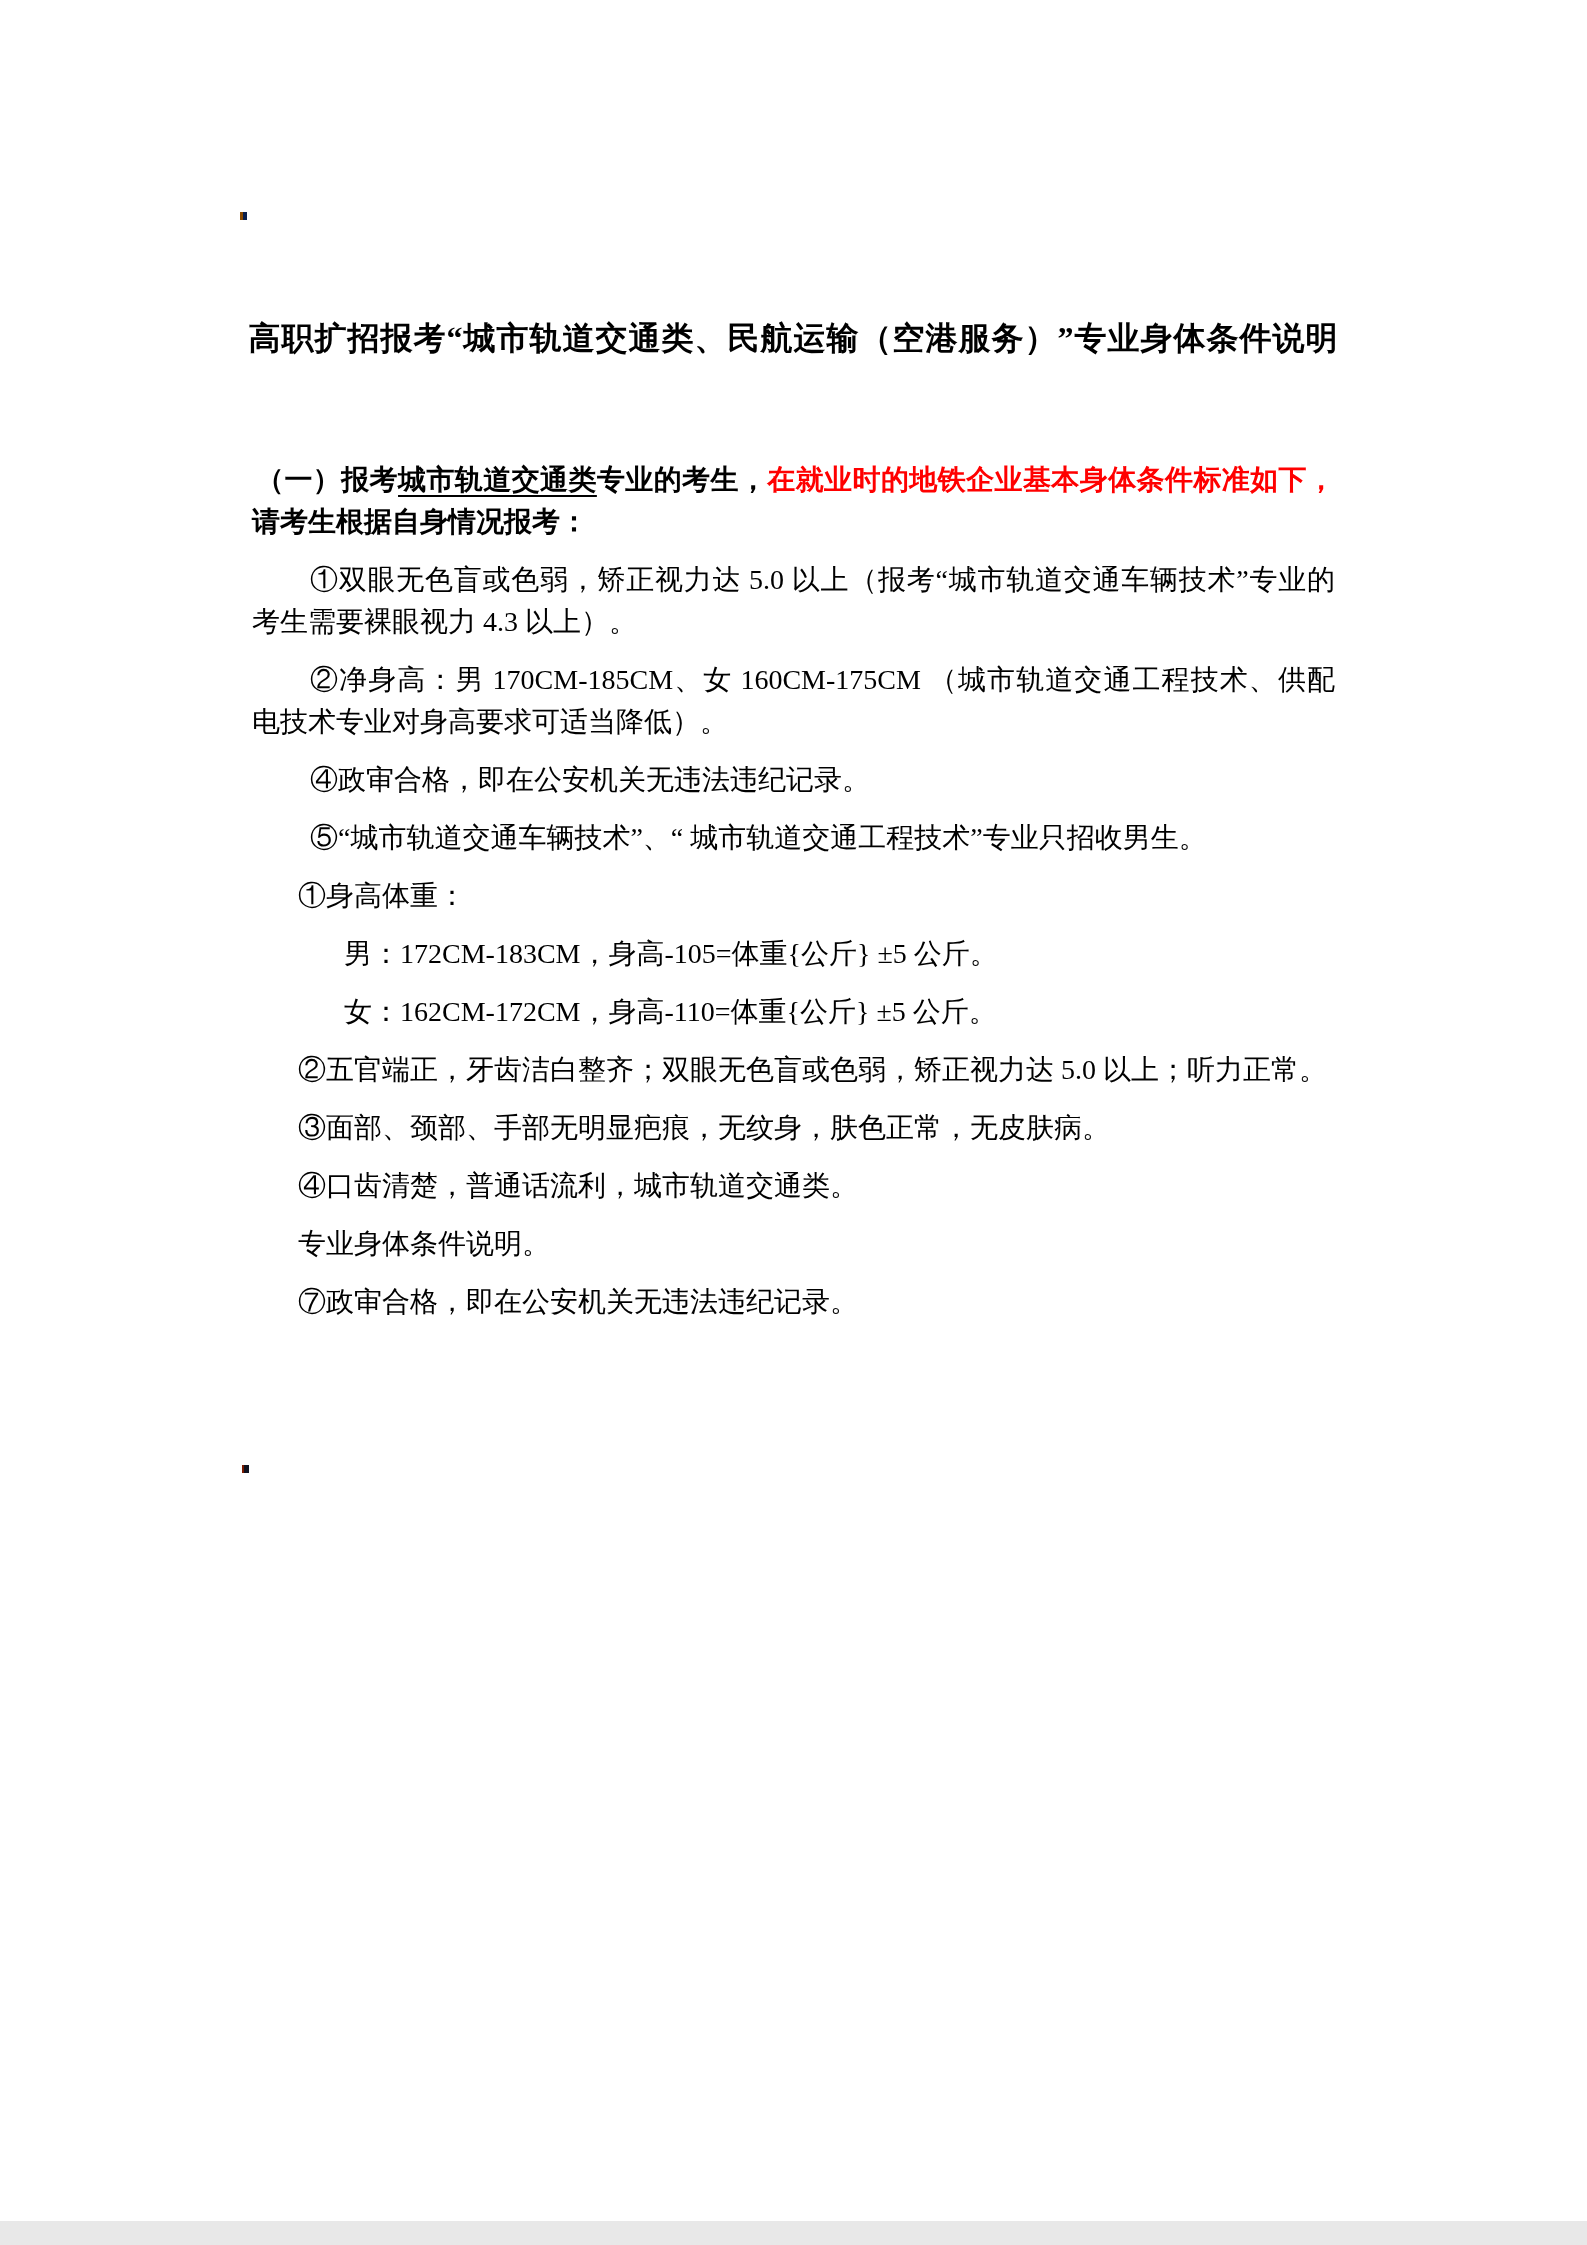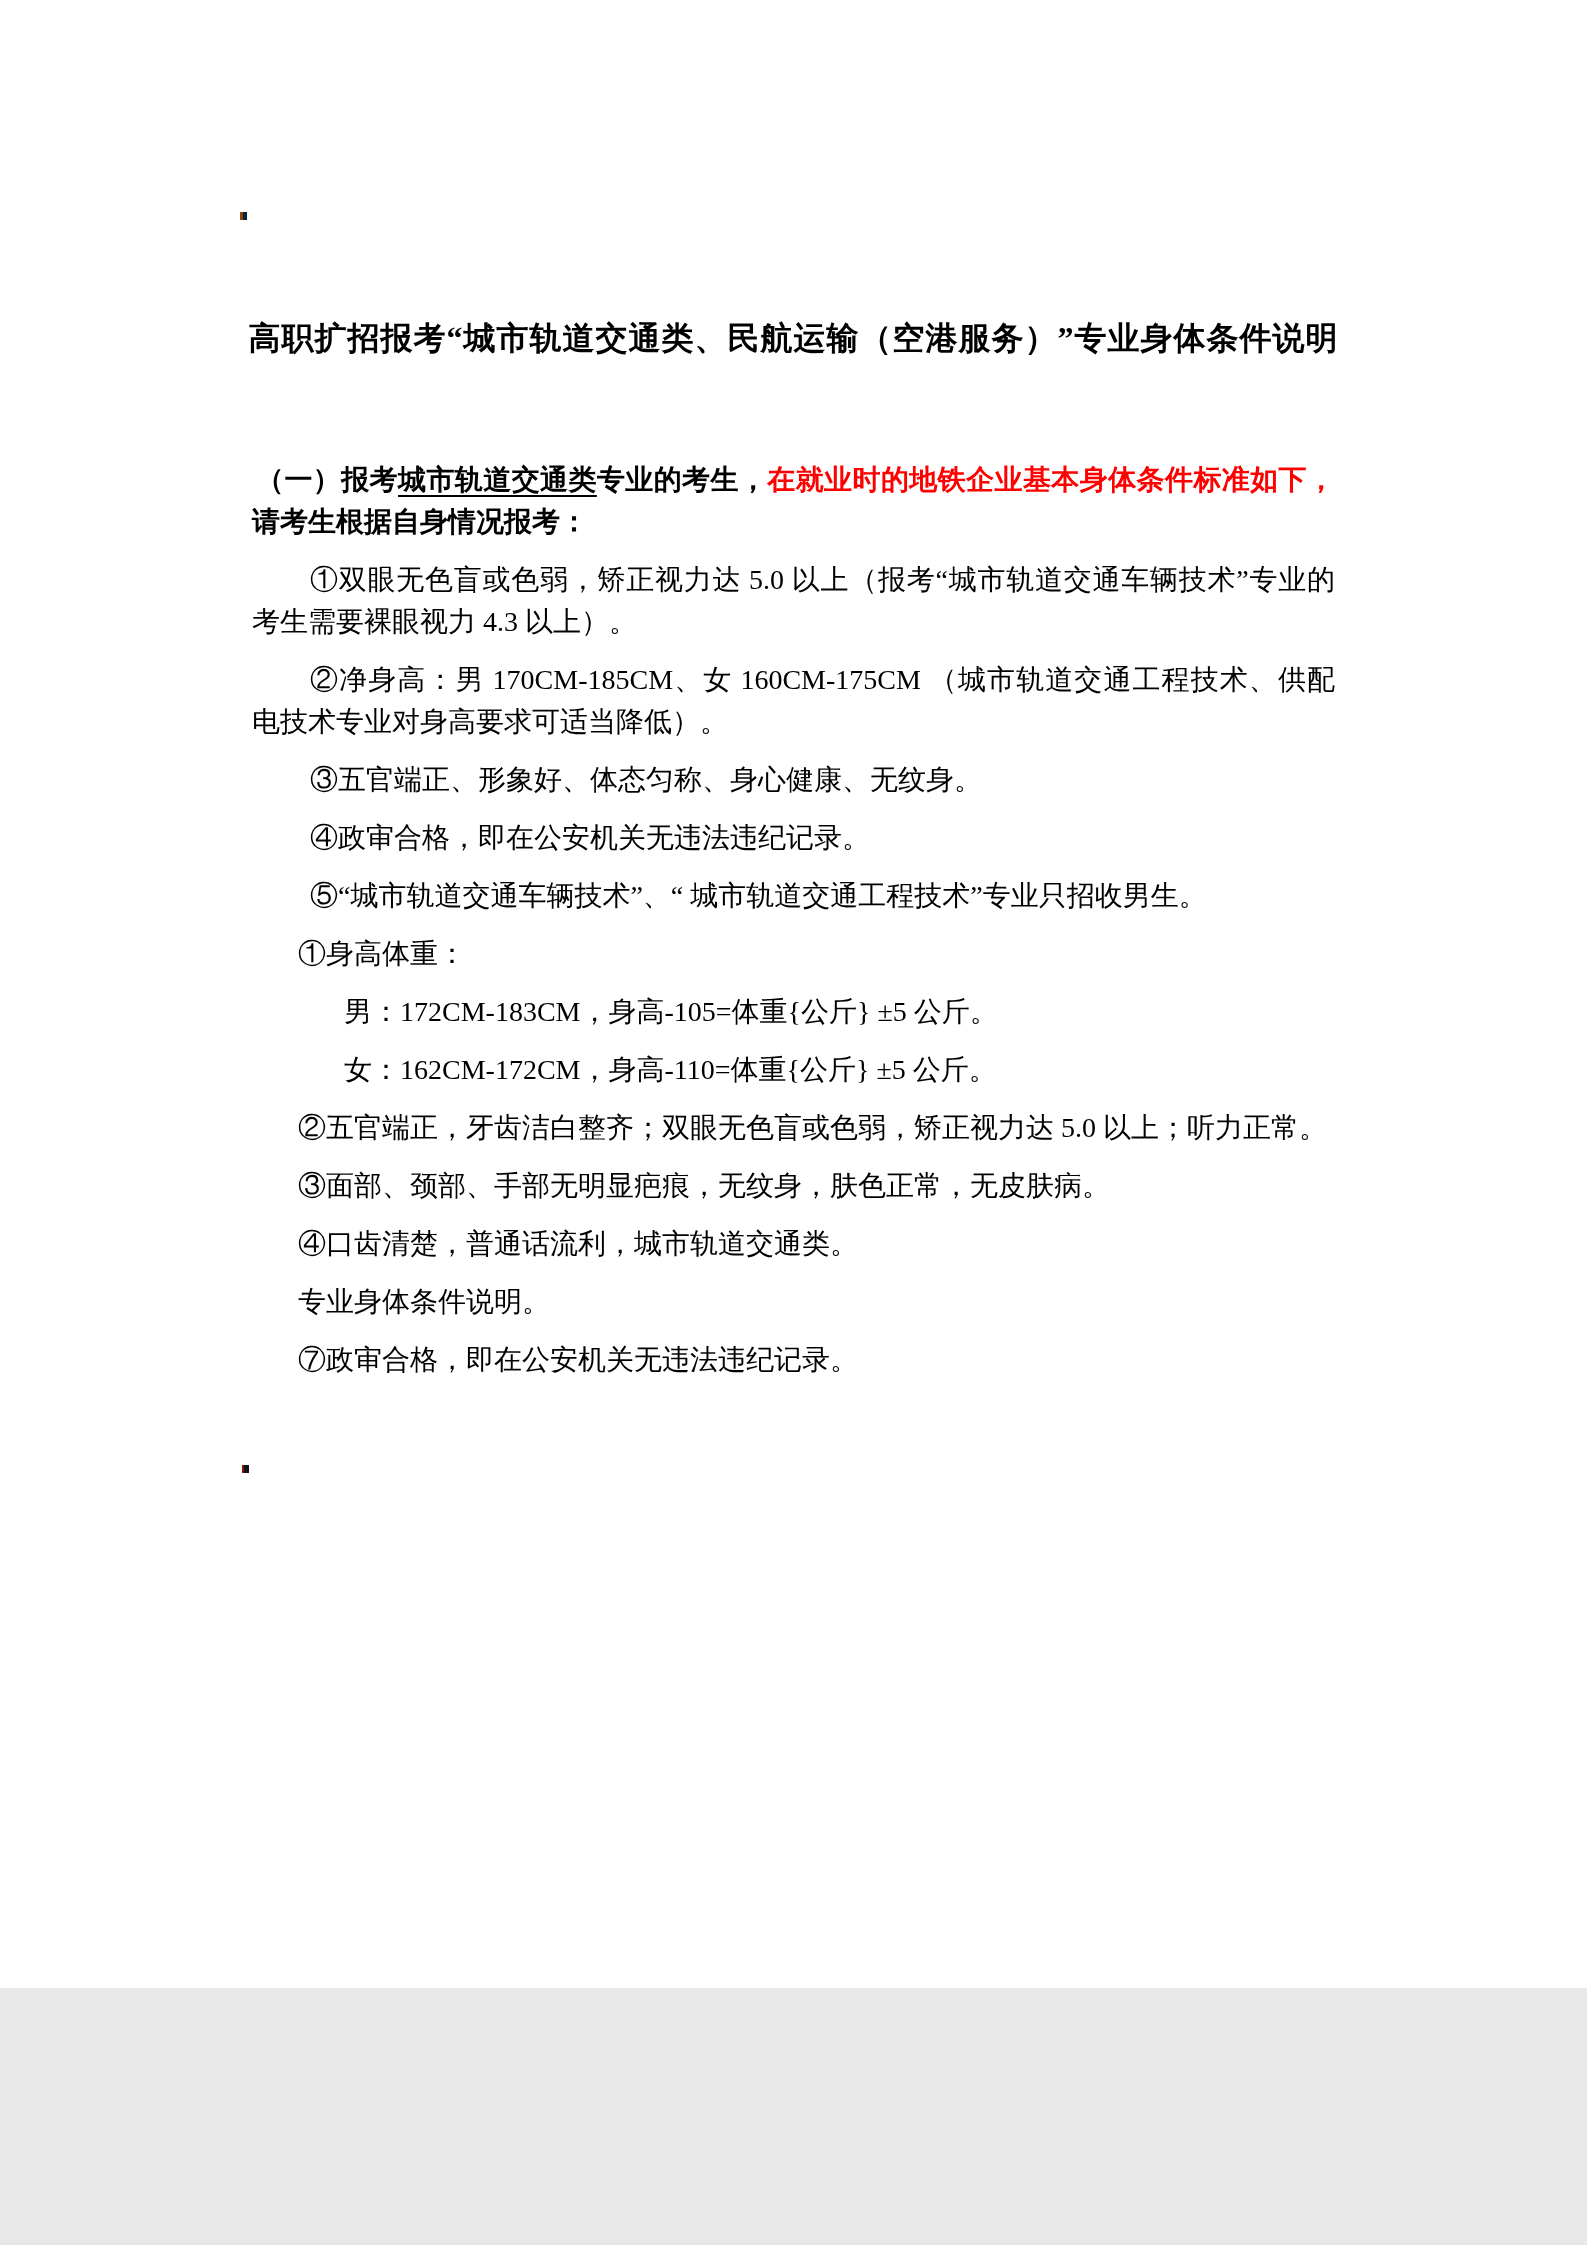--- a/index.html
+++ b/index.html
@@ -1,19 +1,19 @@
 <!DOCTYPE html>
 <html><head>
 <meta charset="utf-8">
 <style>
   html,body{margin:0;padding:0;}
   body{background:#e8e8e8;}
   .page{
     position:relative;
-    width:1587px;height:1988px;
+    width:1587px;height:2221px;
     background:#ffffff;
     overflow:hidden;
     font-family:"Liberation Serif", serif;
     color:#000;
   }
   .title{
     position:absolute;
     left:236px;top:316px;width:1115px;
     font-size:32px;font-weight:bold;
     letter-spacing:1px;
@@ -58,21 +58,20 @@
   <div class="stray stray-top"></div>
 
   <div class="title">高职扩招报考“城市轨道交通类、民航运输（空港服务）”专业身体条件说明</div>
 
   <div class="content">
 
     <p class="h"><span>（一）报考</span><span class="u">城市轨道交通类</span><span>专业的考生，</span><span class="red">在就业时的地铁企业基本身体条件标准如下，</span><span>请</span><span>考生根据自身情况报考：</span></p>
 
     <p class="item1">①双眼无色盲或色弱，矫正视力达 5.0 以上（报考“城市轨道交通车辆技术”专业的考生需要裸眼视力 4.3 以上）。</p>
     <p class="item1">②净身高：男 170CM-185CM、女 160CM-175CM （城市轨道交通工程技术、供配电技术专业对身高要求可适当降低）。</p>
-    <p class="item1">③五官端正、形象好、体态匀称、身心健康、无纹身。</p>
     <p class="item1">④政审合格，即在公安机关无违法违纪记录。</p>
     <p class="item1">⑤“城市轨道交通车辆技术”、“ 城市轨道交通工程技术”专业只招收男生。</p>
 
 
     <p class="item2">①身高体重：</p>
     <p class="sub">男：172CM-183CM，身高-105=体重{公斤} ±5 公斤。</p>
     <p class="sub">女：162CM-172CM，身高-110=体重{公斤} ±5 公斤。</p>
     <p class="item2">②五官端正，牙齿洁白整齐；双眼无色盲或色弱，矫正视力达 5.0 以上；听力正常。</p>
     <p class="item2">③面部、颈部、手部无明显疤痕，无纹身，肤色正常，无皮肤病。</p>
     <p class="item2">④口齿清楚，普通话流利，城市轨道交通类。</p>

